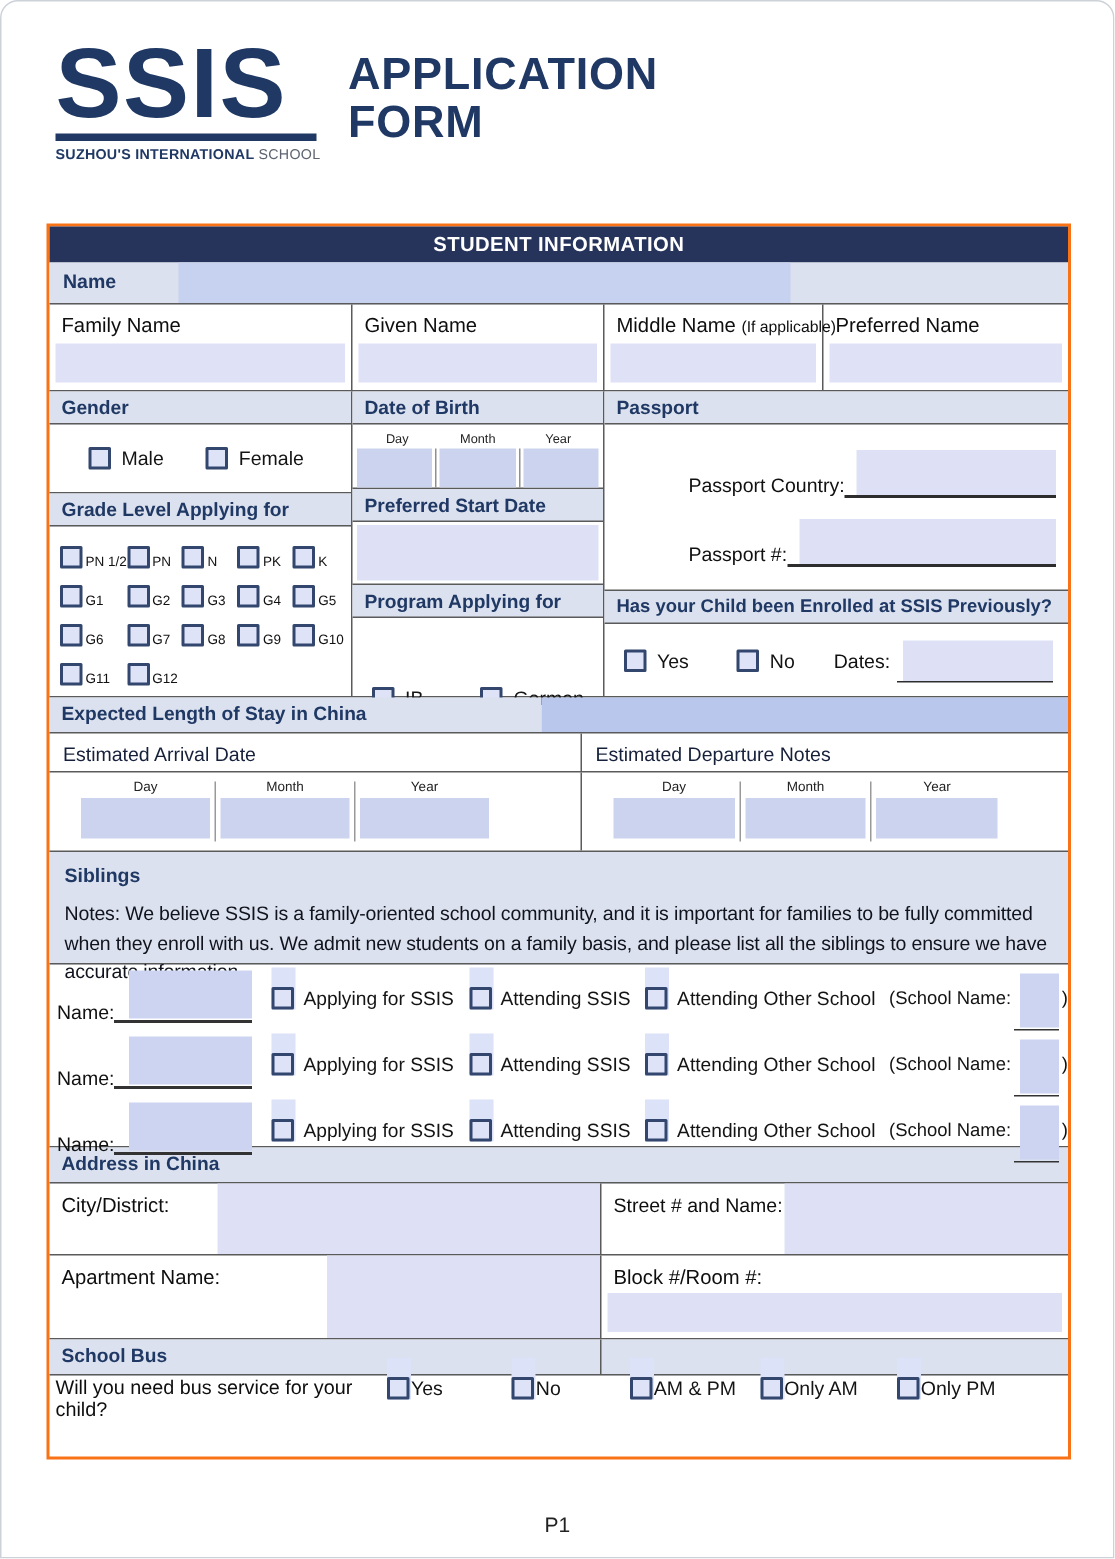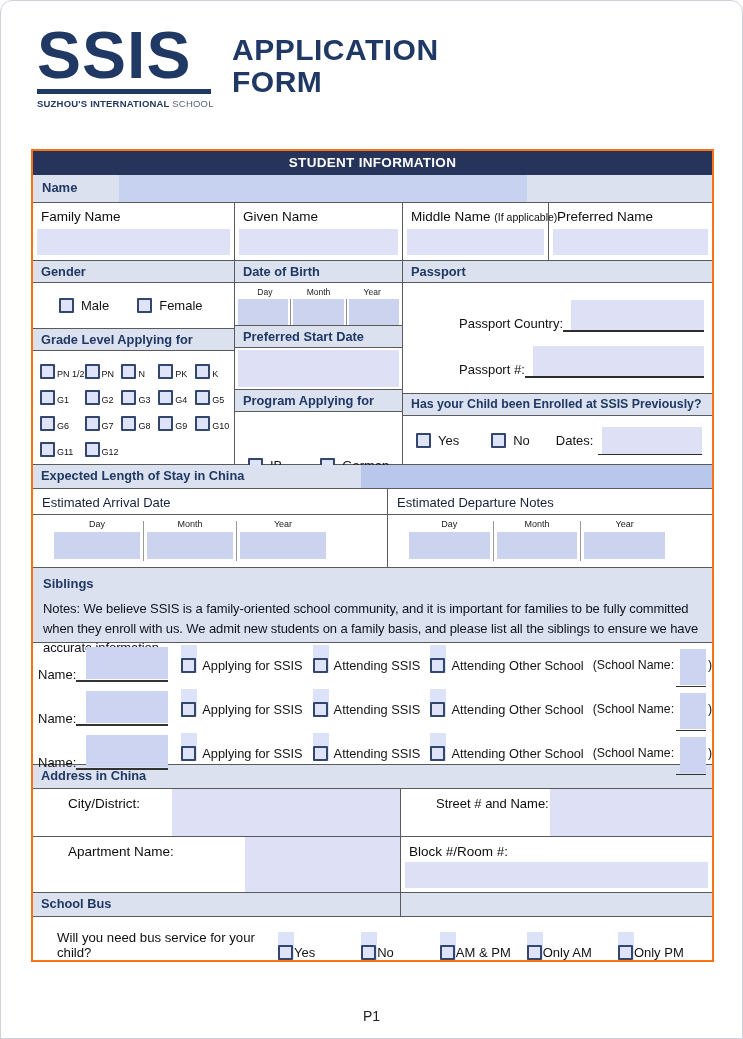--- a/index.html
+++ b/index.html
@@ -112,32 +112,32 @@
   .sr-item-label { font-size:12.8px; margin-left:5px; white-space:nowrap; color:#141414; }
   .ml14 { margin-left:13px; } .ml10 { margin-left:10px; }
   .sr-school { font-size:12.3px; margin-left:9px; white-space:nowrap; color:#141414; }
   .sr-school-uf { position:relative; width:66px; height:30px; border-bottom:1.5px solid #333; margin:0 2px; align-self:flex-end; }
   .sr-school-fill { position:absolute; left:4px; right:0; bottom:1px; height:36px; background:#ccd4f1; }
   .sr-paren { font-size:12.3px; }
 
   
   .addr-row1 { height:48px; }
   .addr-row2 { height:56px; }
-  .ad-cell { display:flex;padding-left:27px; }
+  .ad-cell { display:flex; }
   .ad-label { padding:7px 0 0 8px; font-size:13.5px; white-space:nowrap; color:#0e0e0e; }
   .w-city { width:112px; } .w-street { width:122px; } .w-apt { width:185px; }
   .ad-fill { flex:1; background:#dee1f6; }
   .block-cell { display:flex; flex-direction:column; }
   .block-fill { flex:1; margin:3px 4px 4px 4px; background:#dee1f6; }
   .wL { width:368px; }
 
   
   .bus-hdr { height:24px; background:#dbe1ee; }
   .bus-hdr .sec-h { border-bottom:none; height:23px; }
-  .bus-row { height:43px; display:flex; align-items:flex-end; padding-left:24px; }
+  .bus-row { height:54px; display:flex; align-items:flex-start; padding-left:4px; }
   .bq { font-size:13.2px; width:213px; color:#0e0e0e; }
   .bus-opt { display:flex; align-items:center; }
 
   .footer { position:absolute; left:0; right:0; bottom:14px; text-align:center; font-size:14px; color:#222; }
 </style>
 </head>
 <body>
 
 <div class="page">
 

